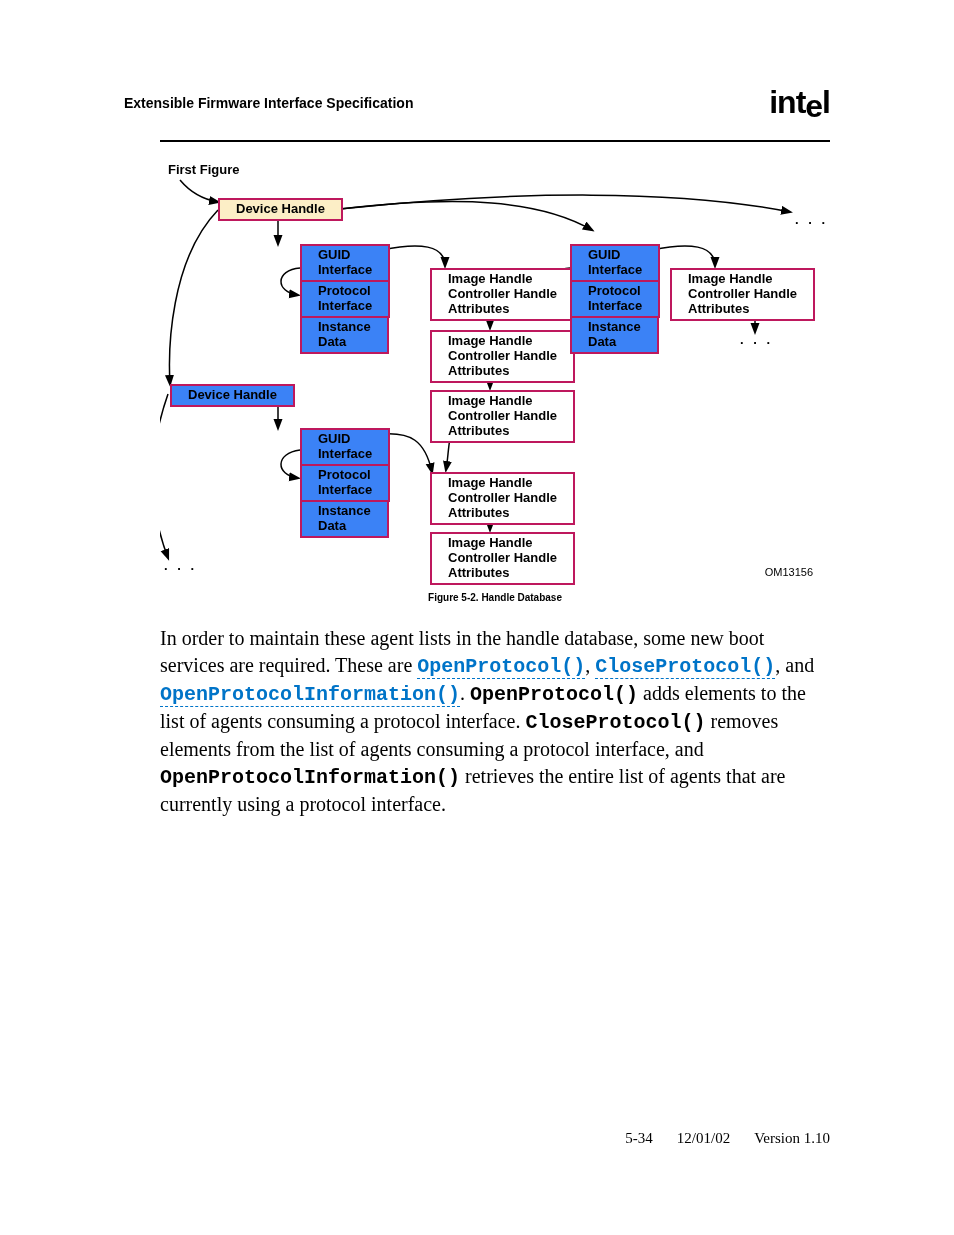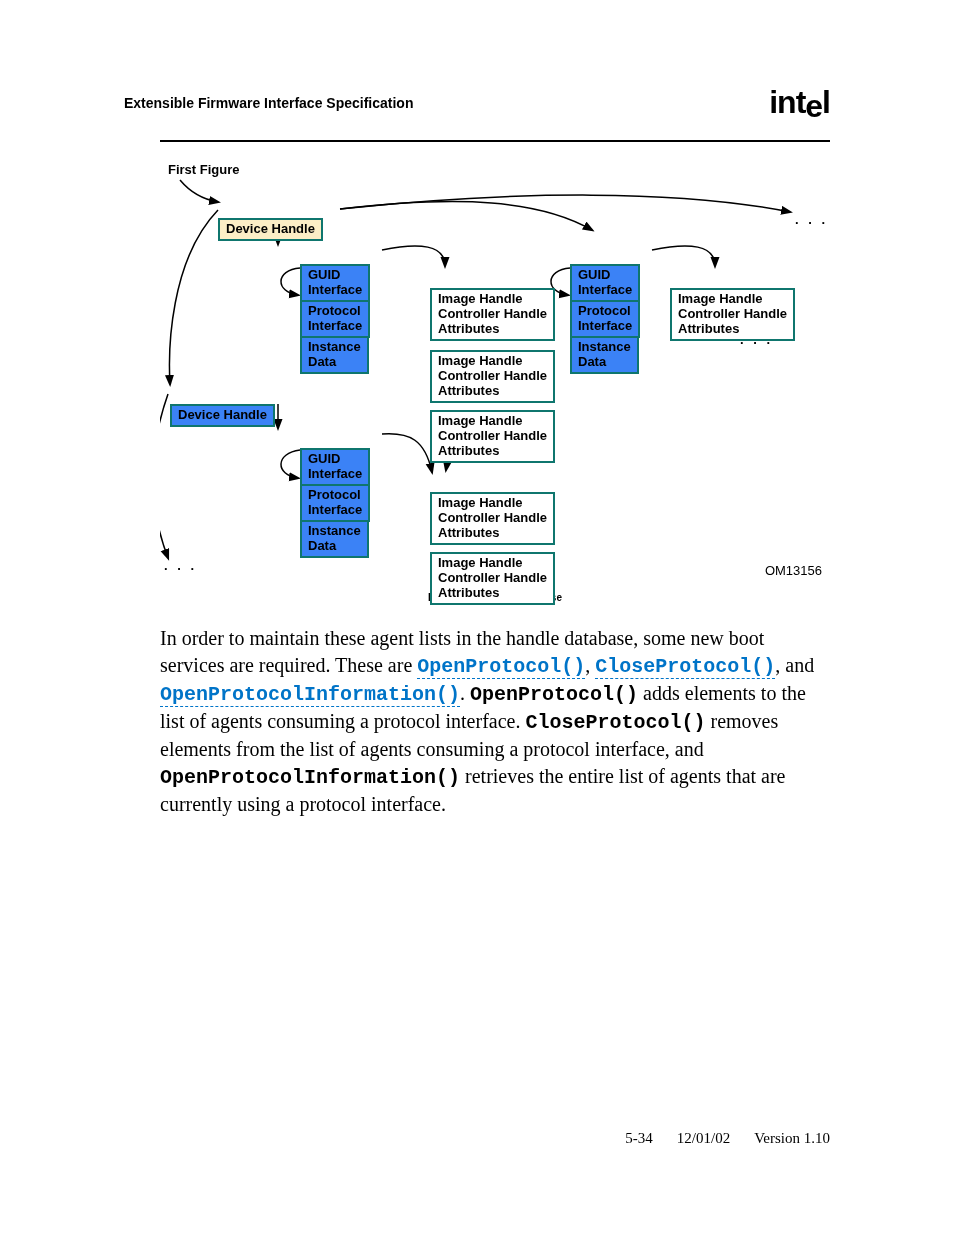--- a/index.html
+++ b/index.html
@@ -49,47 +49,46 @@
   }
   .diagram {
     position: relative;
     height: 430px;
     font-family: Arial, Helvetica, sans-serif;
     font-weight: bold;
     font-size: 13px;
   }
   .box {
     position: absolute;
-    border: 2px solid #0f766e;
+    border: 2px solid #be185d;
     background: #fff;
-    padding: 2px 6px;
+    padding: 2px 16px;
     line-height: 1.15;
     white-space: nowrap;
-    margin-top: 20px;
   }
   .green { background: #3b82f6; }
   .orange { background: #fceec6; }
   .first-handle {
     position: absolute;
     top: 12px;
     left: 8px;
     color: #000;
   }
   .dots {
     position: absolute;
     font-weight: bold;
     letter-spacing: 3px;
   }
   .om-label {
     position: absolute;
-    right: 8px;
+    right: 17px;
     bottom: 2px;
     font-family: Arial, Helvetica, sans-serif;
     font-weight: normal;
-    font-size: 13px;
+    font-size: 11px;
   }
   svg.lines {
     position: absolute;
     top: 0; left: 0;
     width: 670px;
     height: 430px;
     pointer-events: none;
   }
   .figure-caption {
     font-family: Arial, Helvetica, sans-serif;

